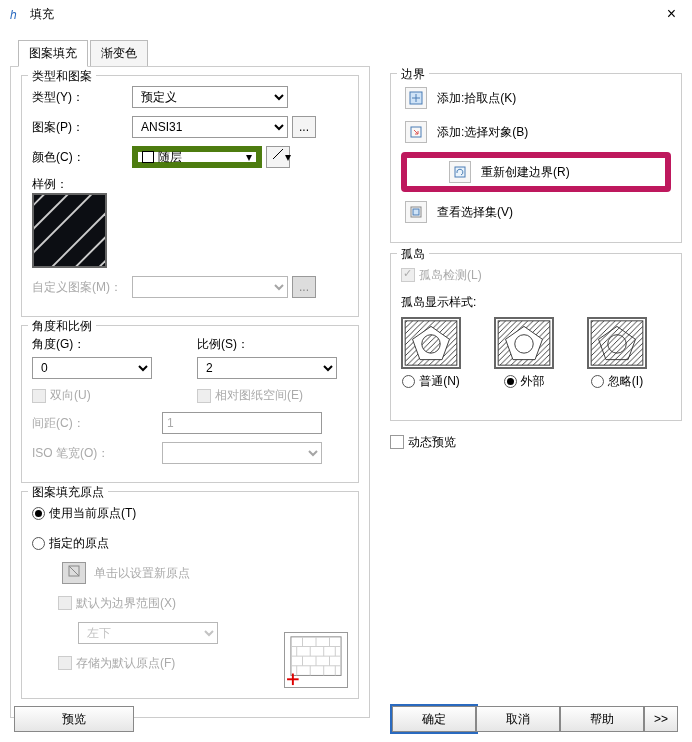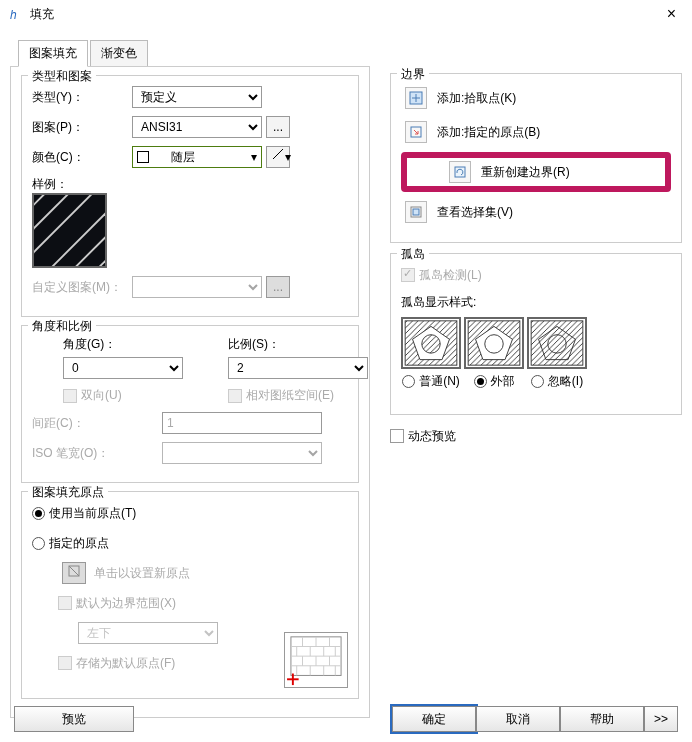--- a/index.html
+++ b/index.html
@@ -13,44 +13,44 @@
   .tab.active { background: #fff; border-bottom: 1px solid #fff; position: relative; z-index: 2; }
   .content { display: flex; padding: 0 10px; gap: 20px; }
   .left-panel { width: 360px; border: 1px solid #ccc; padding: 8px 10px 10px 10px; margin-top: -1px; }
   .right-panel { flex: 1; padding-top: 6px; }
   .group { border: 1px solid #ccc; margin-bottom: 8px; position: relative; padding: 10px 10px 10px 10px; }
   .group-title { position: absolute; top: -8px; left: 6px; background: #fff; padding: 0 4px; }
   .row { display: flex; align-items: center; margin-bottom: 8px; min-height: 22px; }
   .label { min-width: 100px; }
   .label.gray, .gray { color: #aaa; }
   select, input[type="text"] { height: 22px; border: 1px solid #999; padding: 0 4px; background: #fff; }
-  select.combo { width: 130px; }
+  select.combo { width: 156px; }
   input.num { width: 130px; }
   .btn-small { width: 24px; height: 22px; border: 1px solid #999; background: #f4f4f4; margin-left: 4px; text-align: center; line-height: 20px; cursor: pointer; }
   .swatch { width: 75px; height: 75px; border: 2px solid #666; background: #0c0e13; position: relative; overflow: hidden; }
   .swatch svg { width: 100%; height: 100%; }
-  .color-select { width: 130px; height: 22px; border: 1px solid #4d7c0f; display: flex; align-items: center; padding: 0 4px; gap: 22px; }
+  .color-select { width: 130px; height: 22px; border: 6px solid #4d7c0f; display: flex; align-items: center; padding: 0 4px; gap: 4px; }
   .color-box { width: 12px; height: 12px; border: 1px solid #000; background: #fff; }
   .chk { width: 14px; height: 14px; border: 1px solid #999; display: inline-block; margin-right: 4px; vertical-align: middle; position: relative; }
   .chk.disabled { background: #eee; border-color: #ccc; }
   .chk.checked::after { content: "✓"; position: absolute; top: -2px; left: 1px; font-size: 11px; color: #2a6abf; }
   .chk.checked.disabled::after { color: #aaa; }
   .rad { width: 13px; height: 13px; border: 1px solid #555; border-radius: 50%; display: inline-block; margin-right: 4px; vertical-align: middle; position: relative; }
   .rad.checked::after { content: ""; position: absolute; top: 2px; left: 2px; width: 7px; height: 7px; background: #000; border-radius: 50%; }
   .two-col { display: flex; gap: 14px; }
-  .two-col > div { flex: 1; margin-left: 31px; }
+  .two-col > div { flex: 1; }
   .two-col label { display: block; margin-bottom: 4px; }
   .origin-preview { position: absolute; right: 10px; bottom: 10px; width: 64px; height: 56px; border: 1px solid #999; }
   .origin-preview svg { width: 100%; height: 100%; }
   .right-group { border: 1px solid #ccc; position: relative; padding: 10px; margin-bottom: 10px; }
   .right-group-title { position: absolute; top: -8px; left: 6px; background: #fff; padding: 0 4px; }
   .action-row { display: flex; align-items: center; margin-bottom: 6px; padding: 3px 4px; }
   .action-row.hl { border: 6px solid #be185d; border-radius: 4px; padding-left: 42px; }
   .action-icon { width: 22px; height: 22px; border: 1px solid #bbb; background: #f7f7f7; margin-right: 10px; display: flex; align-items: center; justify-content: center; }
-  .island-styles { display: flex; gap: 3px; margin-bottom: 14px; }
+  .island-styles { display: flex; gap: 33px; margin-bottom: 20px; }
   .island-opt { text-align: center; }
   .island-box { width: 60px; height: 52px; border: 2px solid #666; margin-bottom: 4px; background: #fff; }
   .island-box svg { width: 100%; height: 100%; }
   .footer { position: absolute; bottom: 10px; left: 0; right: 0; display: flex; gap: 0; padding: 0 14px; align-items: center; }
   .footer .spacer { flex: 1; }
   .btn { height: 26px; min-width: 84px; border: 1px solid #888; background: linear-gradient(#fefefe, #e6e6e6); cursor: pointer; }
   .btn.primary { outline: 2px solid #2a6abf; outline-offset: 0; }
   .btn-expand { min-width: 34px; }
   .preview-btn-wrap { width: 120px; }
   .sublabel { margin-bottom: 6px; margin-top: 4px; }
@@ -223,21 +223,21 @@
           </div>
         <span>添加:拾取点(K)</span>
       </div>
       <div class="action-row">
         <div class="action-icon">
             <svg width="14" height="14" viewBox="0 0 14 14">
               <rect x="2" y="2" width="10" height="10" fill="none" stroke="#4a7db5"></rect>
               <path d="M5 5 L9 9 M9 9 L9 6 M9 9 L6 9" stroke="#d55" fill="none"></path>
             </svg>
           </div>
-        <span>添加:指定的原点(B)</span>
+        <span>添加:选择对象(B)</span>
       </div>
       <div class="action-row hl">
         <div class="action-icon">
             <svg width="14" height="14" viewBox="0 0 14 14">
               <rect x="2" y="2" width="10" height="10" fill="#eaf3fb" stroke="#4a7db5"></rect>
               <path d="M4 8 A3 3 0 1 1 8 10" fill="none" stroke="#4a7db5"></path>
             </svg>
           </div>
         <span>重新创建边界(R)</span>
       </div>

